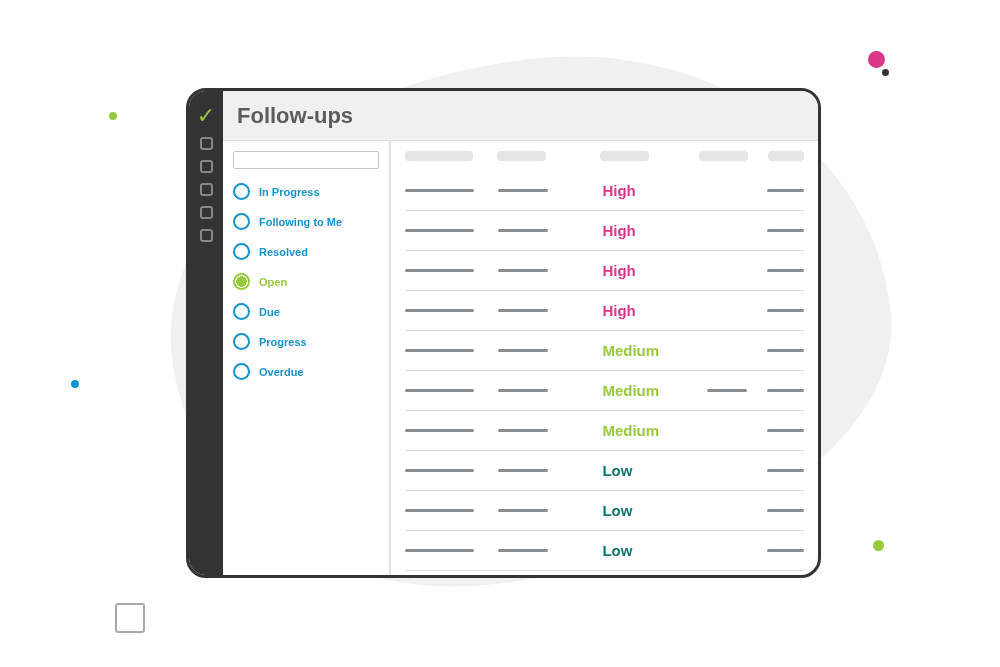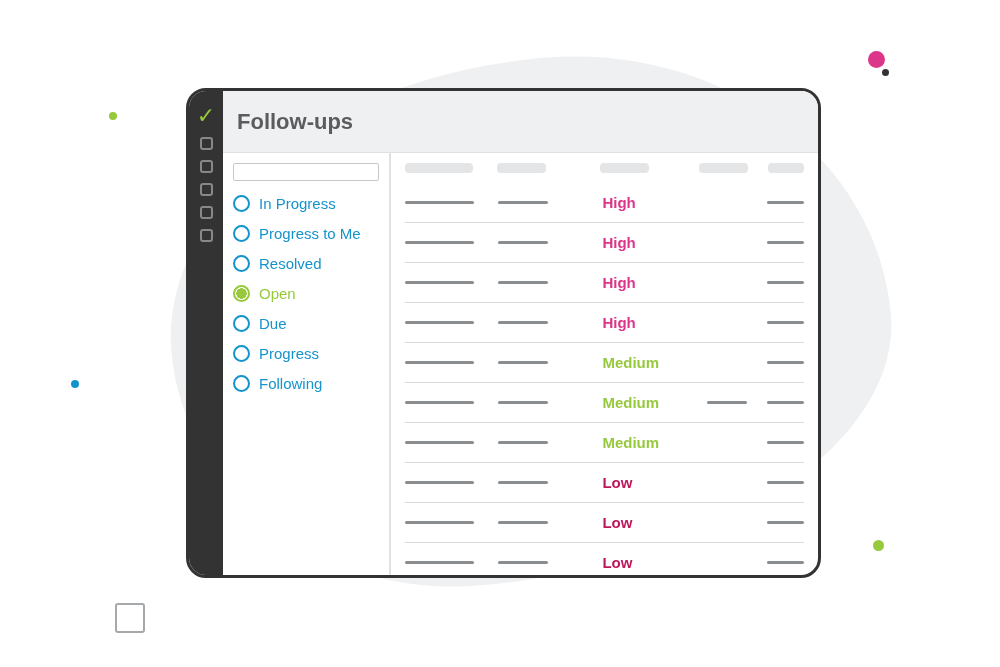--- a/index.html
+++ b/index.html
@@ -52,21 +52,21 @@
     width: 13px; height: 13px;
     border: 2px solid #888;
     border-radius: 3px;
   }
 
   .body {
     flex: 1; display: flex; flex-direction: column;
     min-width: 0;
   }
   .header {
-    height: 62px; background: #eff0f1;
+    height: 50px; background: #eff0f1;
     display: flex; align-items: center;
     padding: 0 14px;
     border-bottom: 1px solid #dfe1e3;
   }
   .header h1 { font-size: 22px; font-weight: 700; color: #5a5c5e; }
 
   .main {
     flex: 1; display: flex; min-height: 0;
   }
   .sidebar {
@@ -86,21 +86,21 @@
   }
   .radio {
     width: 17px; height: 17px; border-radius: 50%;
     border: 2.5px solid #1593cd;
     flex: 0 0 auto;
   }
   .radio.selected {
     border-color: #97c93c;
     background: radial-gradient(circle, #97c93c 55%, #fff 58%);
   }
-  .filter-label { font-size: 15px; font-weight: 400; color: #1593cd; }
+  .filter-label { font-size: 11px; font-weight: 700; color: #1593cd; }
   .filter.sel .filter-label { color: #97c93c; }
 
   .table {
     flex: 1; min-width: 0;
     display: flex; flex-direction: column;
     padding: 10px 14px 5px 14px;
   }
   .thead {
     display: flex; gap: 12px; margin-bottom: 10px;
   }
@@ -124,21 +124,21 @@
     height: 2.5px; background: #8a8d90; border-radius: 2px;
   }
   .c1 { width: 72px; }
   .c2 { width: 52px; margin-left: 12px;}
   .c3 { width: 94px; margin-left: 42px; display:flex; align-items:center;}
   .c4 { width: 42px; margin-left: 2px;}
   .c5 { width: 38px; margin-left: 8px;}
   .prio { font-size: 15px; font-weight: 700; }
   .prio-High   { color: #dc368a; }
   .prio-Medium { color: #97c93c; }
-  .prio-Low    { color: #be185d; }
+  .prio-Low    { color: #0f766e; }
 </style>
 </head>
 <body>
 
 <div class="blob"></div>
 <div class="dot dot-pink"></div>
 <div class="dot dot-black"></div>
 <div class="dot dot-greenA"></div>
 <div class="dot dot-blue"></div>
 <div class="dot dot-greenB"></div>
@@ -164,41 +164,41 @@
 
       <div class="sidebar">
         <div class="search"></div>
         <div class="filters" id="filters">
             <div class="filter">
               <span class="radio"></span>
               <span class="filter-label">In Progress</span>
             </div>
             <div class="filter">
               <span class="radio"></span>
-              <span class="filter-label">Progress to Me</span>
+              <span class="filter-label">Following to Me</span>
             </div>
             <div class="filter">
               <span class="radio"></span>
               <span class="filter-label">Resolved</span>
             </div>
             <div class="filter sel">
               <span class="radio selected"></span>
               <span class="filter-label">Open</span>
             </div>
             <div class="filter">
               <span class="radio"></span>
               <span class="filter-label">Due</span>
             </div>
             <div class="filter">
               <span class="radio"></span>
               <span class="filter-label">Progress</span>
             </div>
             <div class="filter">
               <span class="radio"></span>
-              <span class="filter-label">Following</span>
+              <span class="filter-label">Overdue</span>
             </div>
           </div>
       </div>
 
       <div class="table">
         <div class="thead">
           <div class="th"></div>
           <div class="th"></div>
           <div class="th"></div>
           <div class="th"></div>

